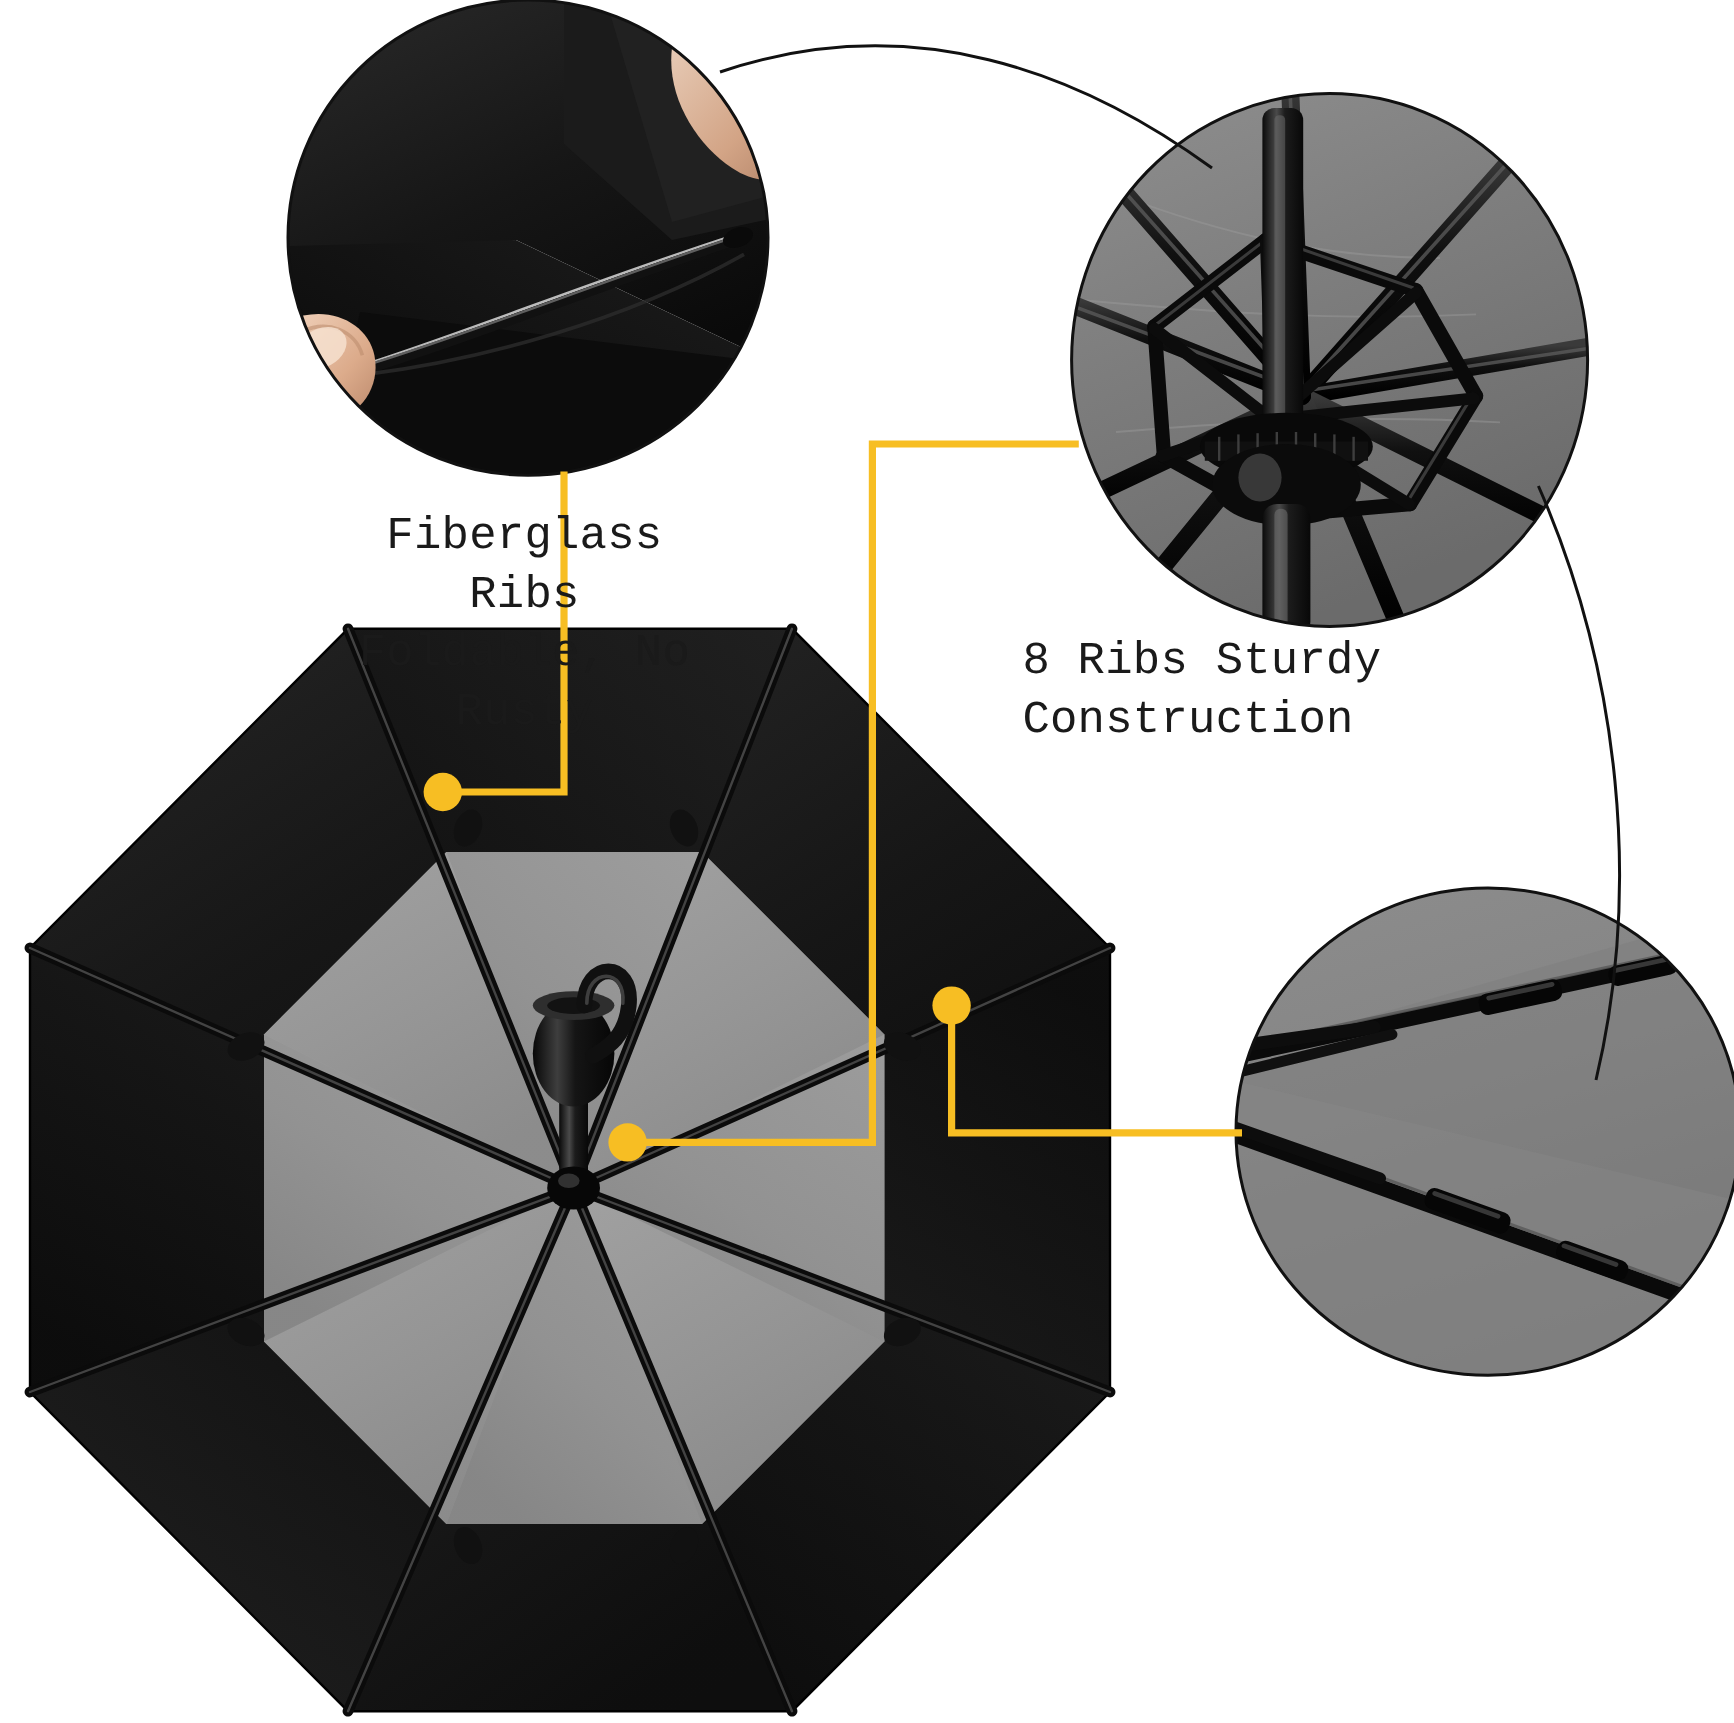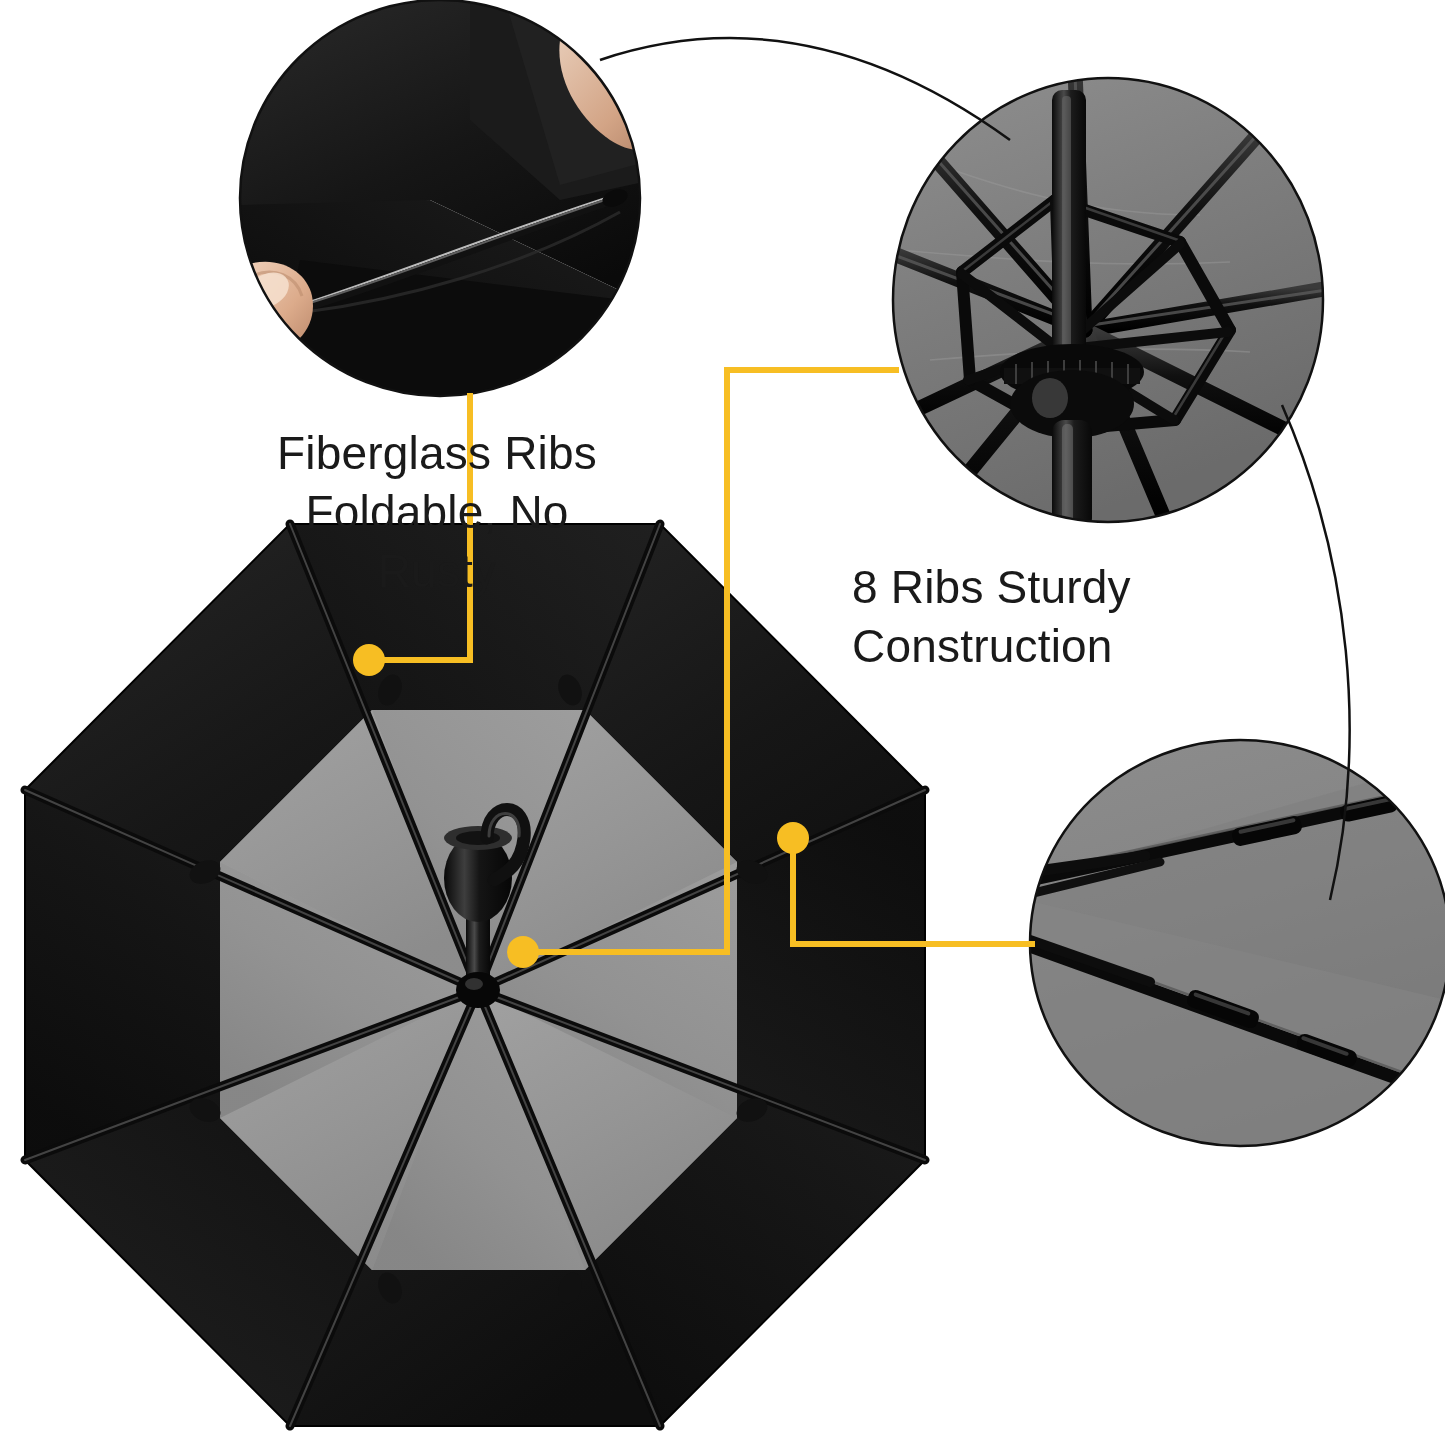--- a/index.html
+++ b/index.html
@@ -18,30 +18,30 @@
   #art {
     position: absolute;
     inset: 0;
     width: 1445px;
     height: 1436px;
     display: block;
   }
   .callout-label {
     position: absolute;
     color: #1a1a1a;
-    font-family: Liberation Sans, sans-serif;
-    font-size: 46px;
+    font-family: Liberation Mono, monospace;
+    font-size: 38px;
     line-height: 1.28;
     letter-spacing: 0.2px;
     white-space: pre-line;
     text-align: center;
     pointer-events: none;
   }
   #label-ribs   { left: 272px; top: 424px;  width: 330px; }
-  #label-8ribs  { left: 852px; top: 558px;  width: 470px; text-align: left; }
+  #label-8ribs  { left: 852px; top: 528px;  width: 470px; text-align: left; }
   #label-conn   { left: 1040px; top: 1152px; width: 400px; }
 </style>
 </head>
 <body>
 
 <div id="stage">
 
   <svg id="art" viewBox="0 0 1445 1436">
     <defs>
 

